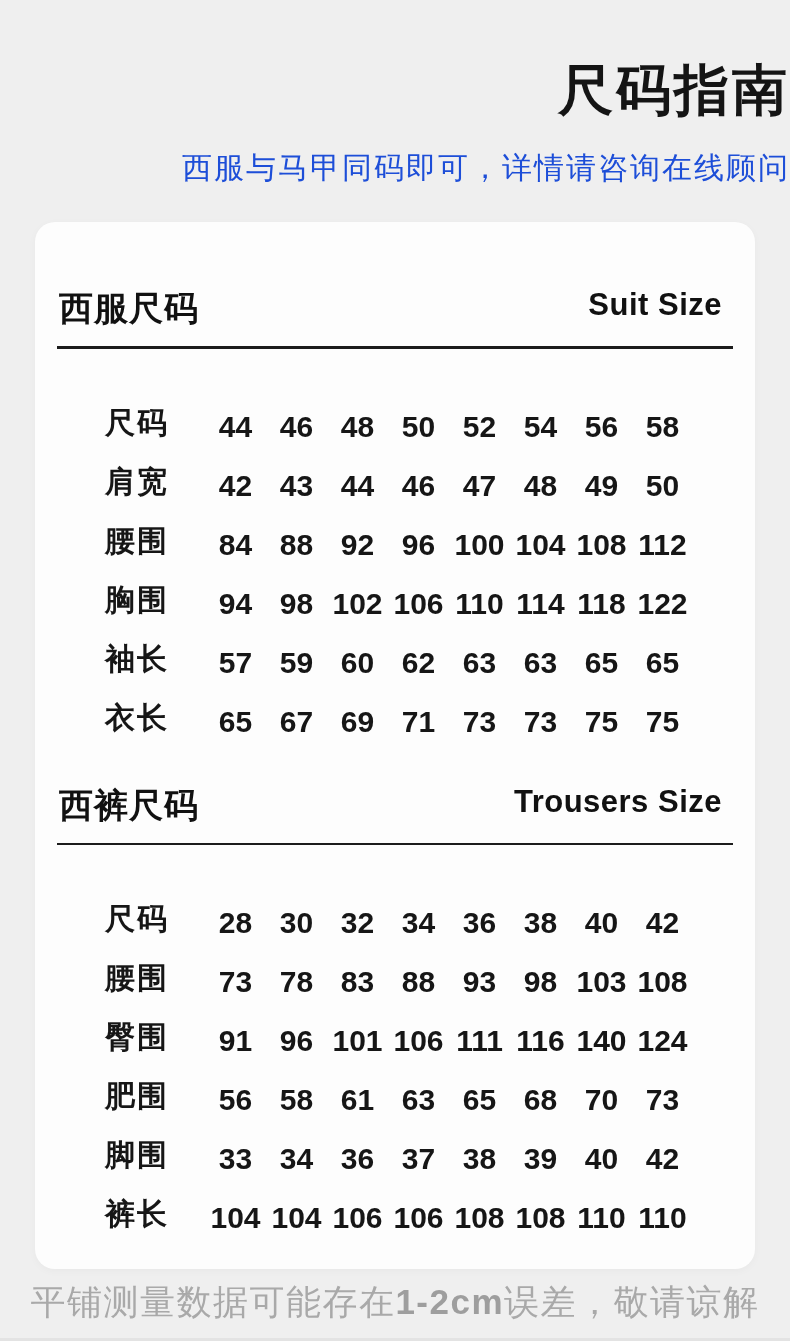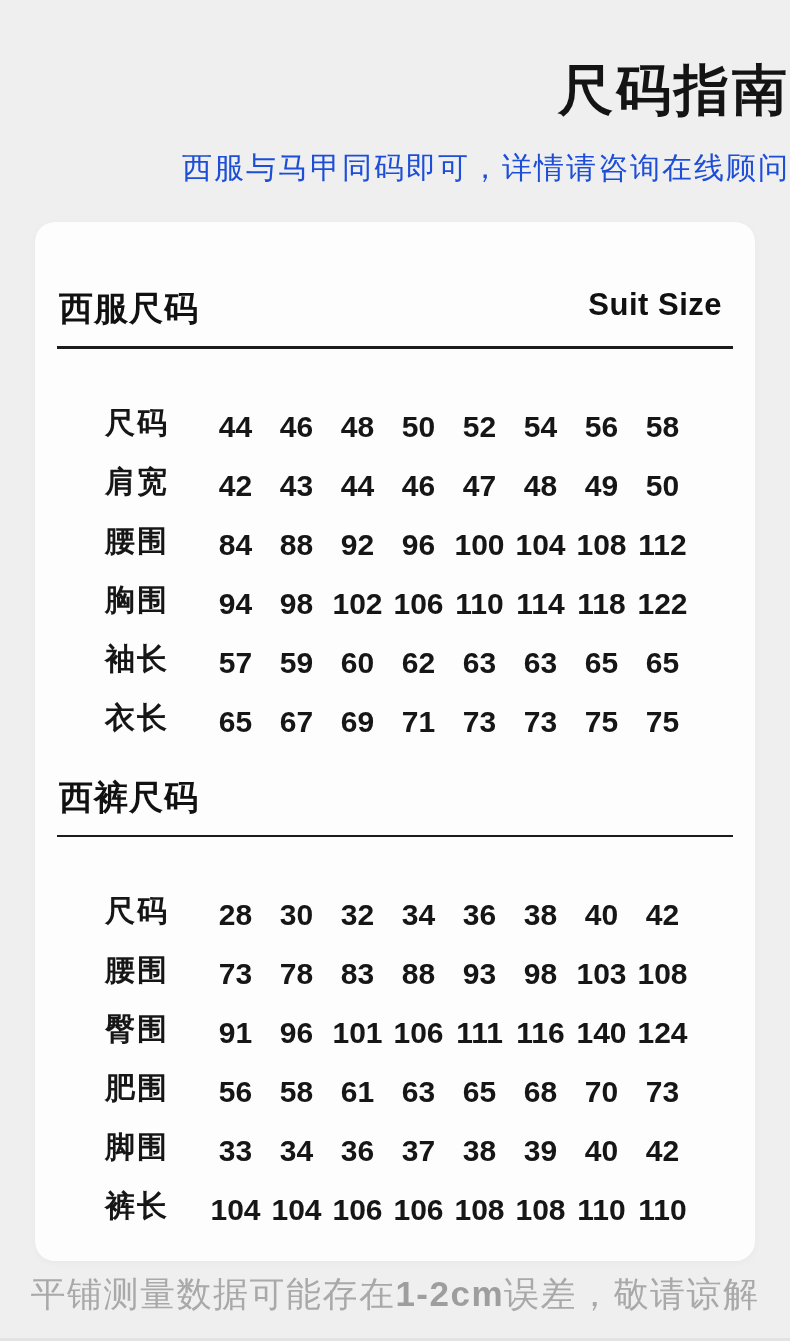--- a/index.html
+++ b/index.html
@@ -214,20 +214,21 @@
             <span class="cell">75</span>
             <span class="cell">75</span>
           </div>
         </div>
       </div>
   </section>
 
   <section class="size-section">
     <div class="section-header">
       <h2 class="section-title-cn">西裤尺码</h2>
+      <h2 class="section-title-en">Trousers Size</h2>
     </div>
     <div class="divider"></div>
     <div class="size-table">
         <div class="size-row">
           <span class="row-label">尺码</span>
           <div class="row-values">
             <span class="cell">28</span>
             <span class="cell">30</span>
             <span class="cell">32</span>
             <span class="cell">34</span>

